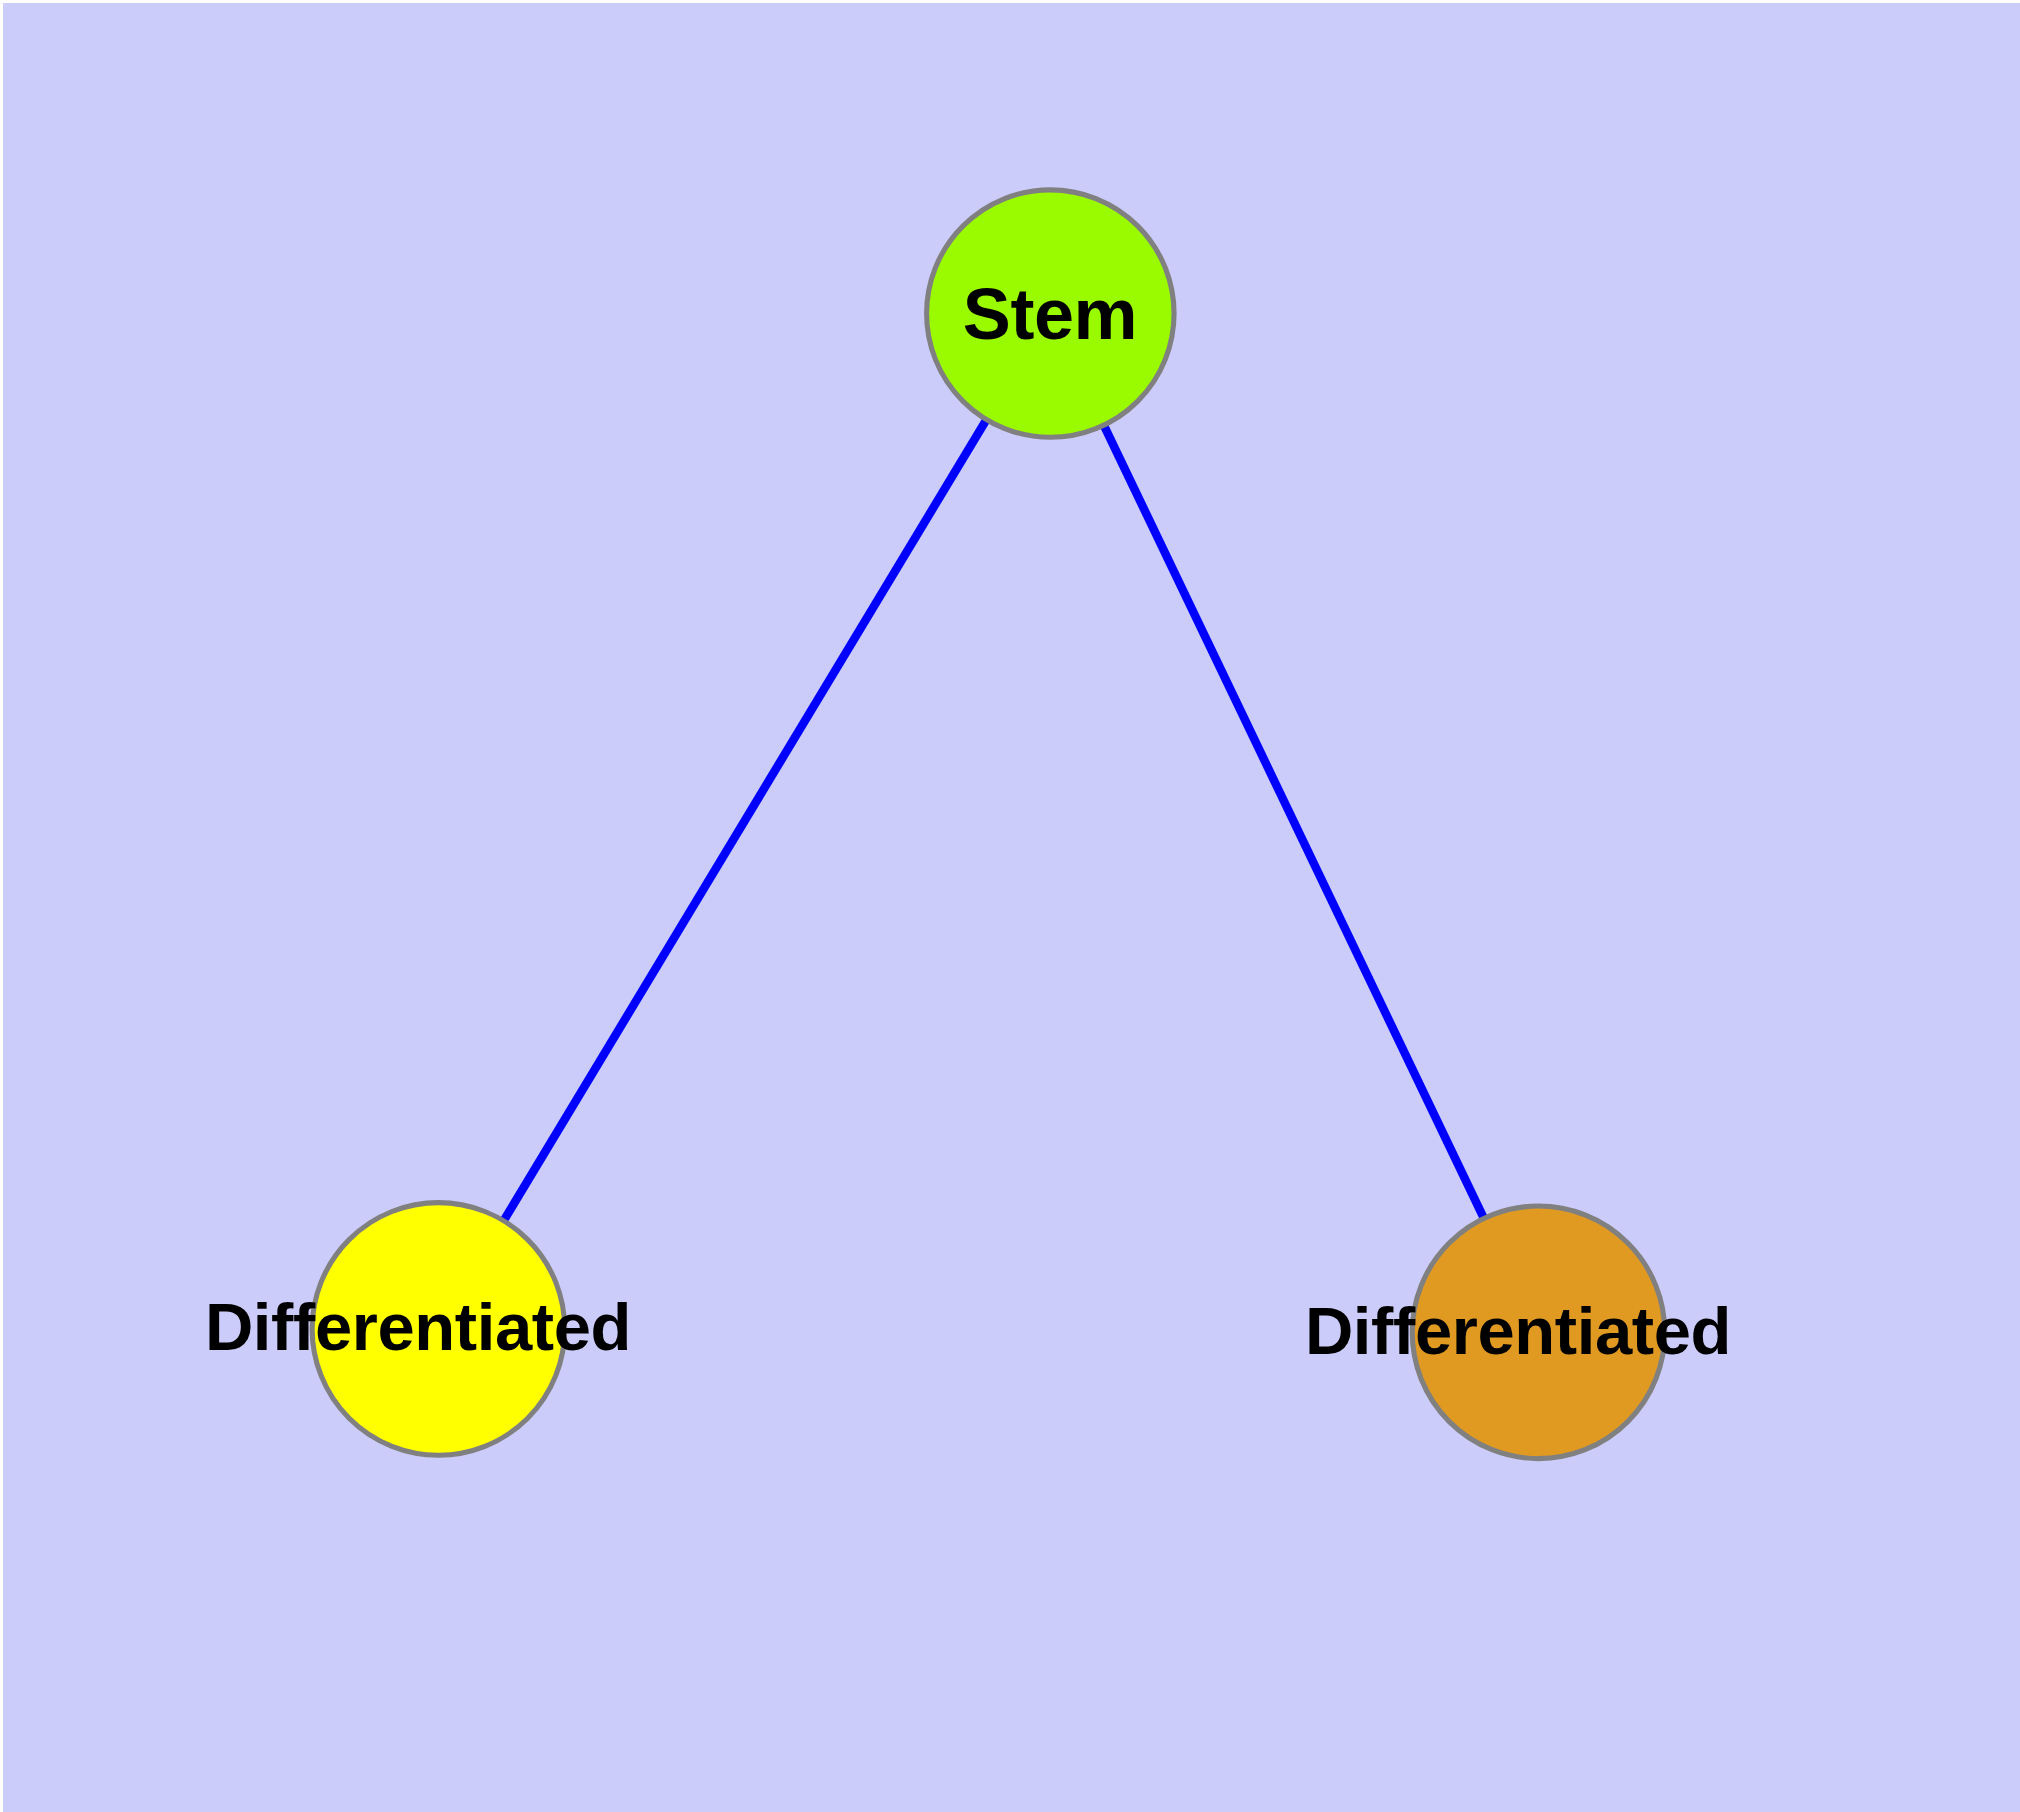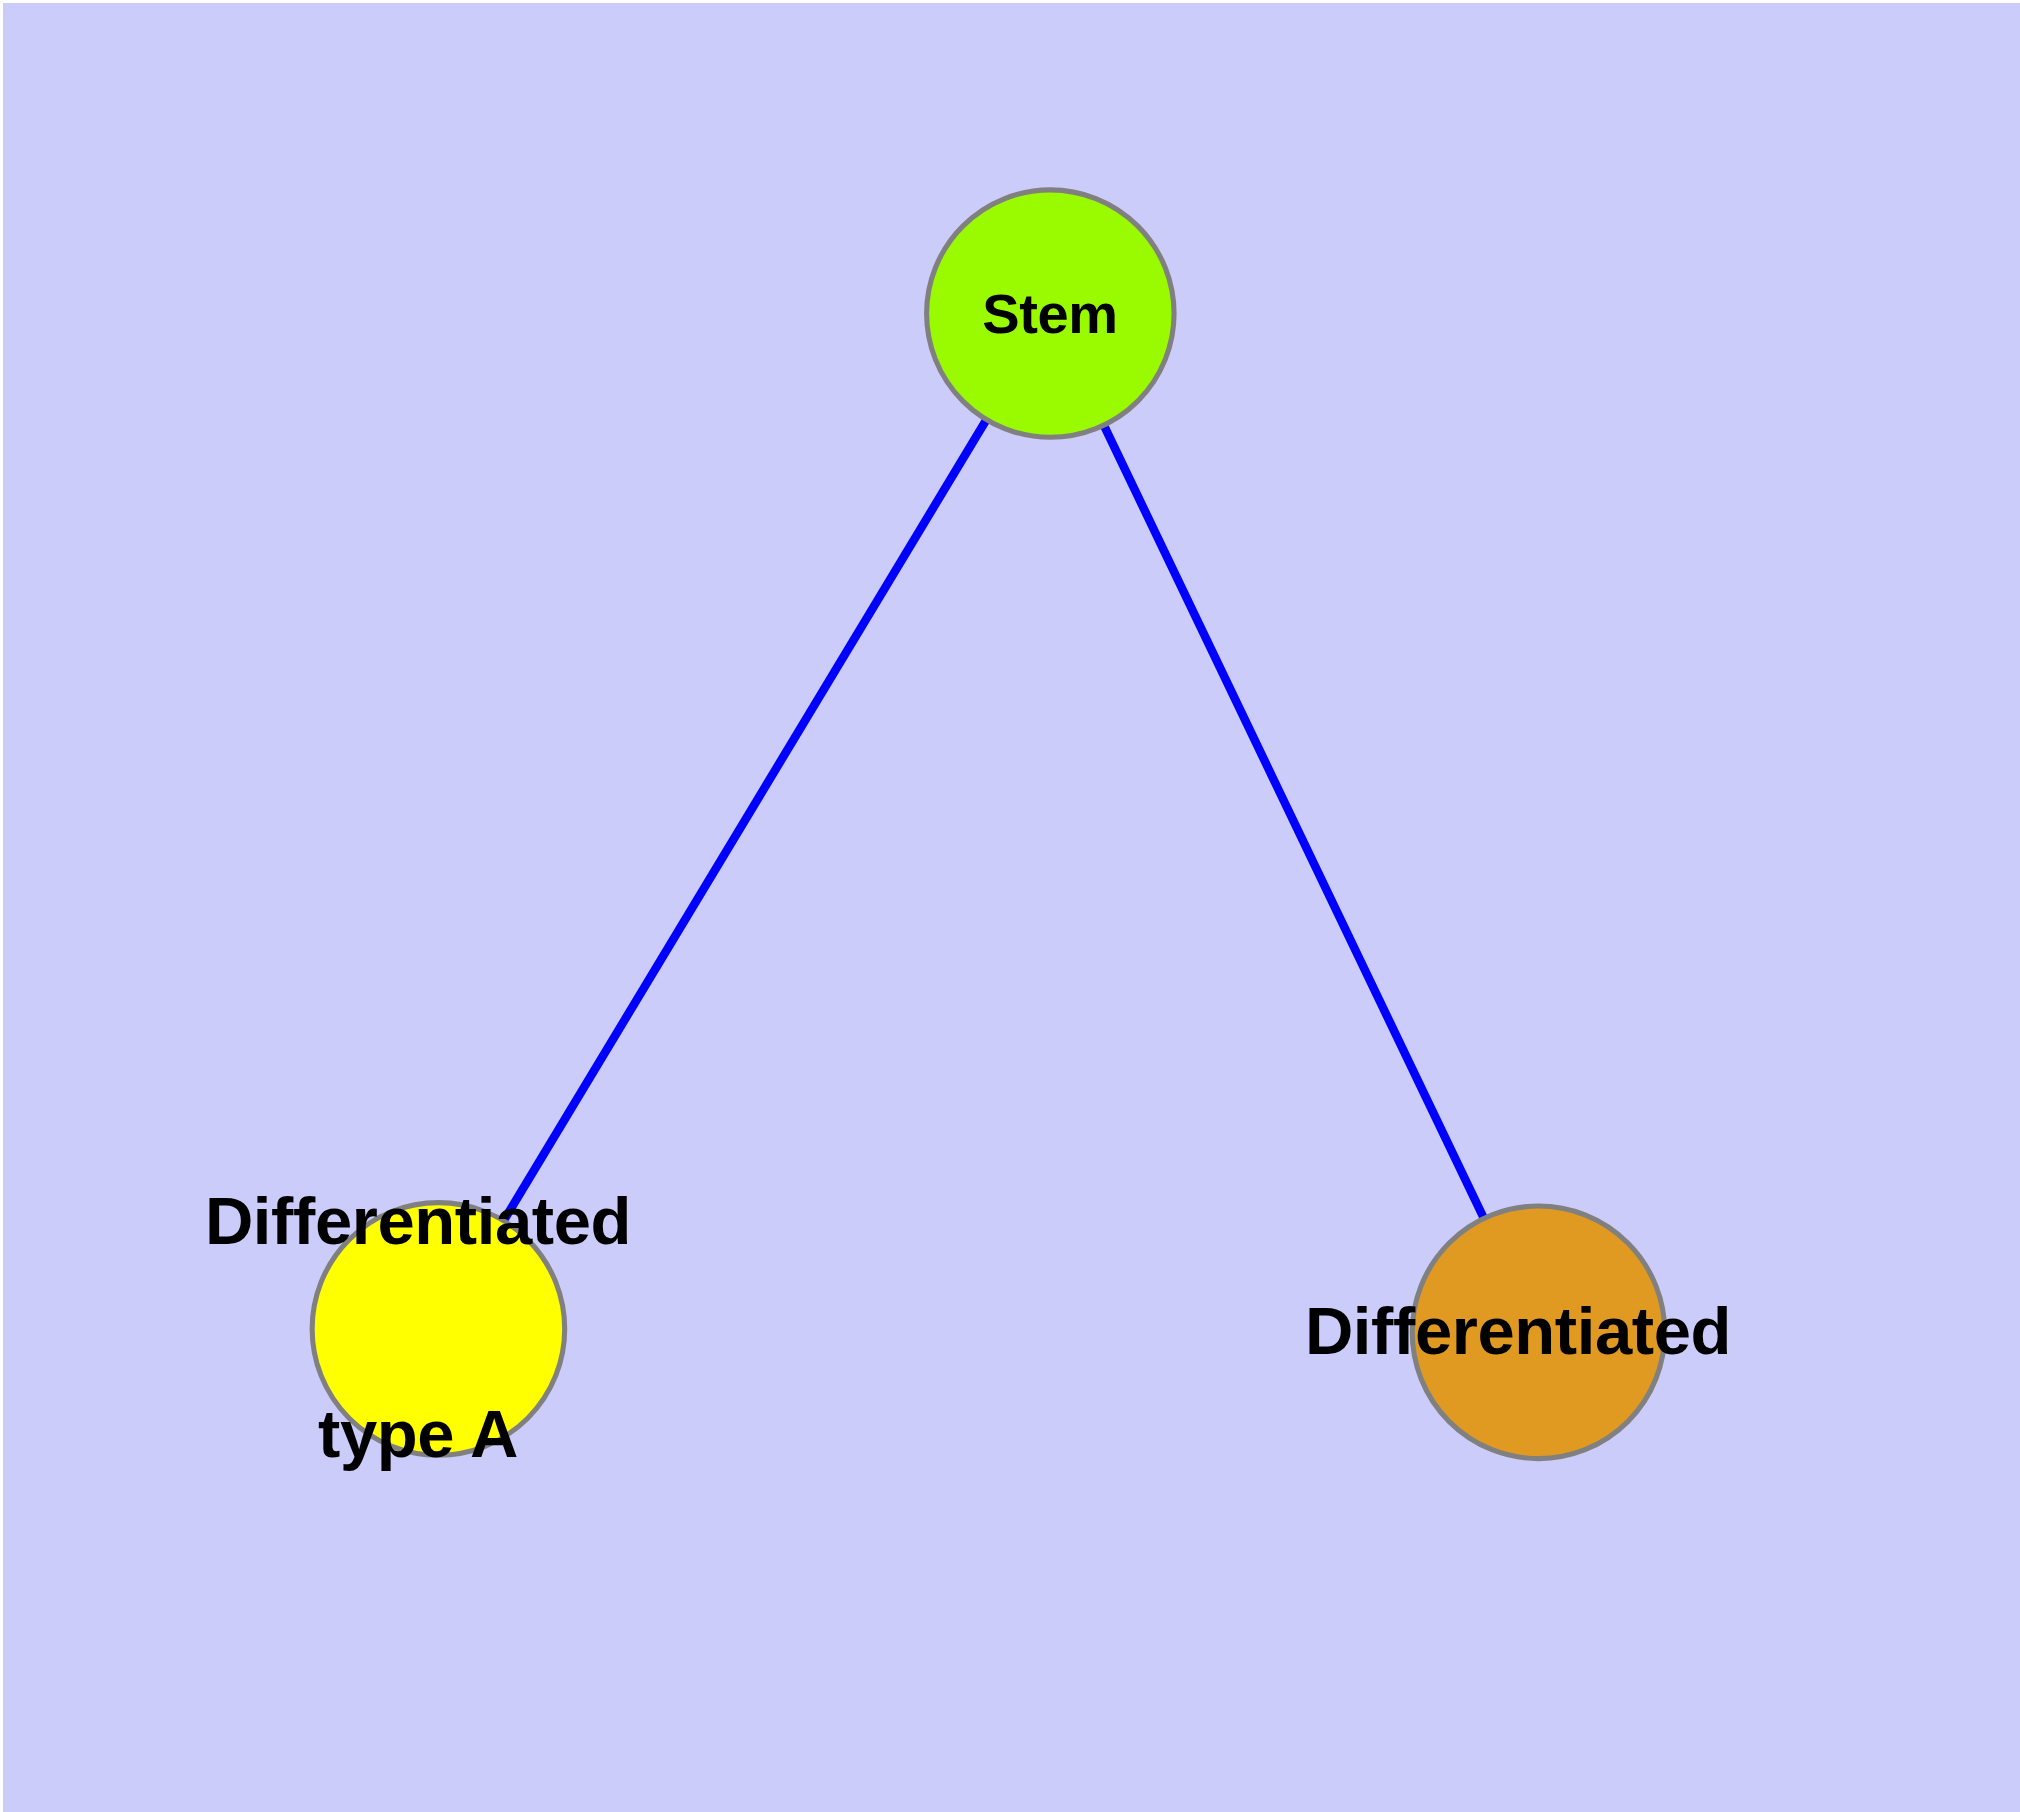--- a/index.html
+++ b/index.html
@@ -36,21 +36,21 @@
     font-weight: bold;
     color: #000000;
     text-align: center;
     line-height: 1.06;
     white-space: pre;
     letter-spacing: -0.4px;
     pointer-events: none;
     -webkit-font-smoothing: antialiased;
   }
   .label-stem {
-    font-size: 56px;
+    font-size: 72px;
     left: 1050px;
     top: 314px;
     transform: translate(-50%, -50%);
   }
   .label-a {
     font-size: 67px;
     left: 418px;
     top: 1327px;
     transform: translate(-50%, -50%);
   }
@@ -80,21 +80,20 @@
       <circle cx="517" cy="1568" r="149" fill="#ffff00" stroke="#808080" stroke-width="6"></circle>
       <circle cx="1815" cy="1572" r="149" fill="#e09a22" stroke="#808080" stroke-width="6"></circle>
     </g>
 
   </svg>
 
   <div class="node-label label-stem">Stem</div>
 
   <div class="node-label label-a">
     <div>Differentiated</div>
-    <div>type A</div>
   </div>
 
   <div class="node-label label-b">
     <div>Differentiated</div>
   </div>
 
 </div>
 
 
 </body></html>

